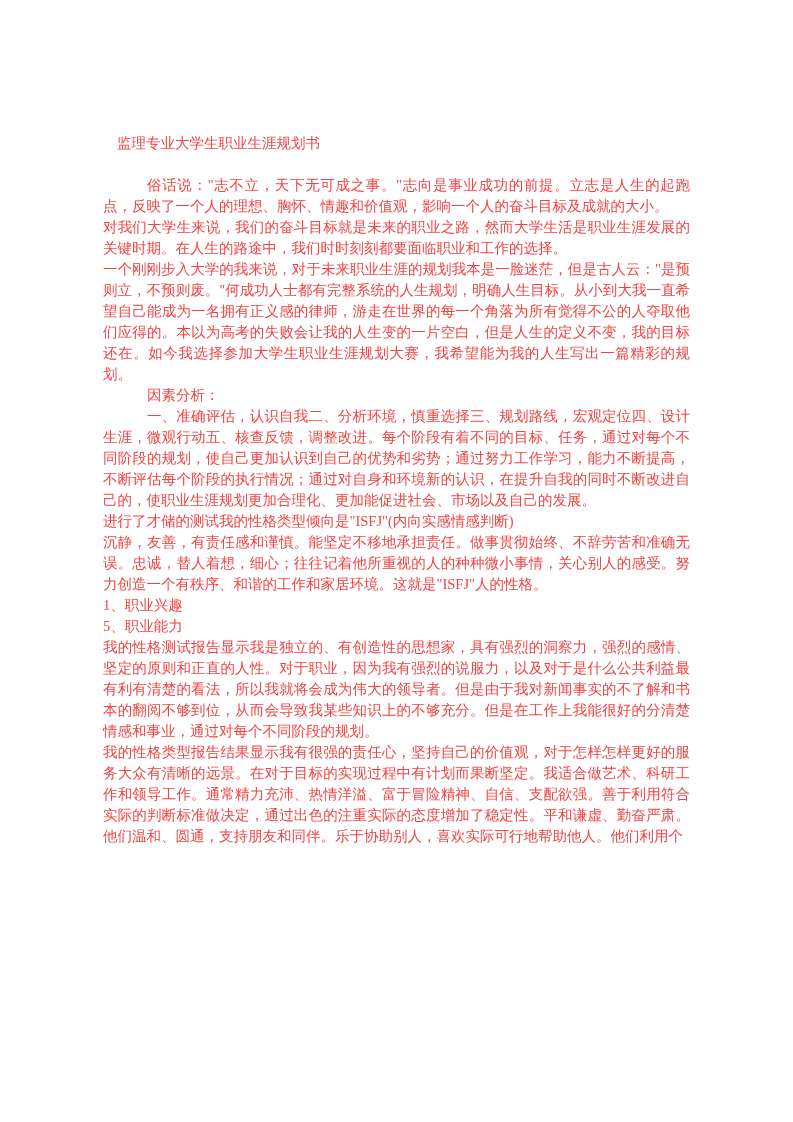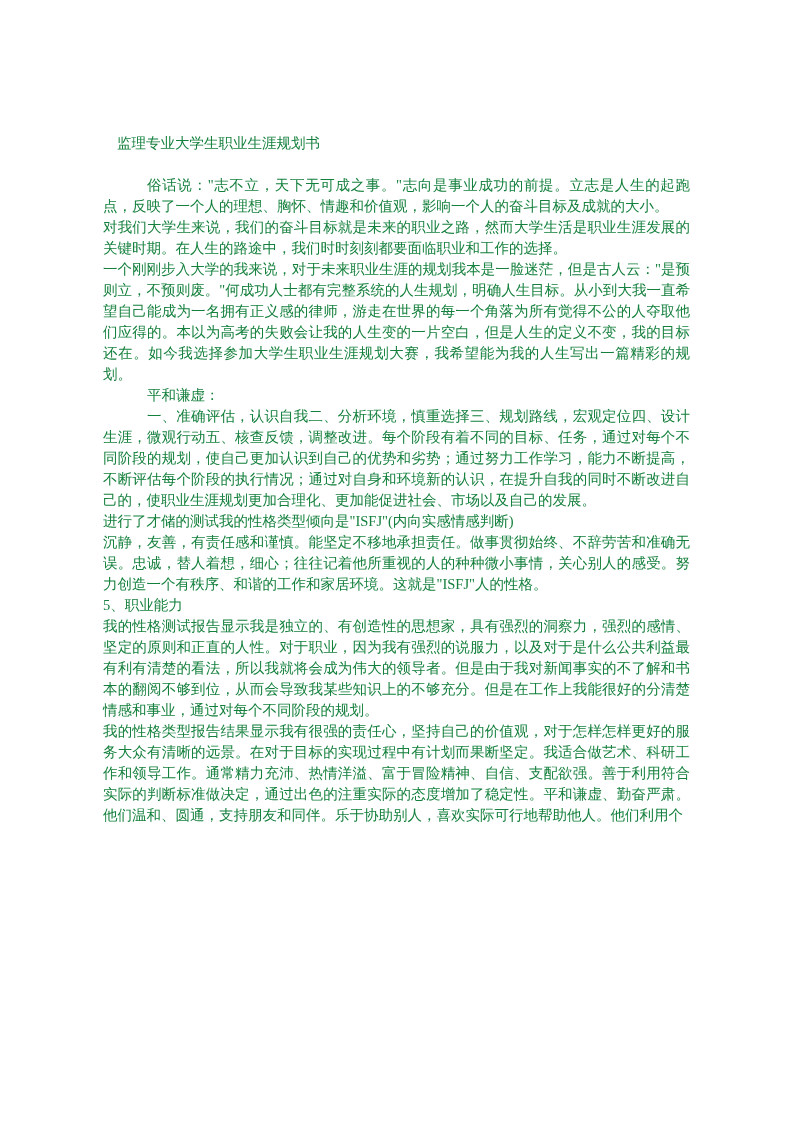--- a/index.html
+++ b/index.html
@@ -7,21 +7,21 @@
     padding: 0;
     background: #ffffff;
   }
   .page {
     position: relative;
     width: 793px;
     height: 1122px;
     background: #ffffff;
     overflow: hidden;
     font-family: "Liberation Serif", serif;
-    color: #15803d;
+    color: #ef4444;
   }
   .content {
     position: absolute;
     left: 103px;
     top: 133px;
     width: 587px;
   }
   .doc-title {
     font-size: 14.5px;
     font-weight: normal;
@@ -43,21 +43,22 @@
 </style>
 </head>
 <body>
 
 <div class="page">
   <div class="content">
     <h1 class="doc-title">监理专业大学生职业生涯规划书</h1>
     <p class="para indent">俗话说："志不立，天下无可成之事。"志向是事业成功的前提。立志是人生的起跑点，反映了一个人的理想、胸怀、情趣和价值观，影响一个人的奋斗目标及成就的大小。</p>
     <p class="para">对我们大学生来说，我们的奋斗目标就是未来的职业之路，然而大学生活是职业生涯发展的关键时期。在人生的路途中，我们时时刻刻都要面临职业和工作的选择。</p>
     <p class="para">一个刚刚步入大学的我来说，对于未来职业生涯的规划我本是一脸迷茫，但是古人云："是预则立，不预则废。"何成功人士都有完整系统的人生规划，明确人生目标。从小到大我一直希望自己能成为一名拥有正义感的律师，游走在世界的每一个角落为所有觉得不公的人夺取他们应得的。本以为高考的失败会让我的人生变的一片空白，但是人生的定义不变，我的目标还在。如今我选择参加大学生职业生涯规划大赛，我希望能为我的人生写出一篇精彩的规划。</p>
-    <p class="para indent">平和谦虚：</p>
+    <p class="para indent">因素分析：</p>
     <p class="para indent">一、准确评估，认识自我二、分析环境，慎重选择三、规划路线，宏观定位四、设计生涯，微观行动五、核查反馈，调整改进。每个阶段有着不同的目标、任务，通过对每个不同阶段的规划，使自己更加认识到自己的优势和劣势；通过努力工作学习，能力不断提高，不断评估每个阶段的执行情况；通过对自身和环境新的认识，在提升自我的同时不断改进自己的，使职业生涯规划更加合理化、更加能促进社会、市场以及自己的发展。</p>
     <p class="para">进行了才储的测试我的性格类型倾向是"ISFJ"(内向实感情感判断)</p>
     <p class="para">沉静，友善，有责任感和谨慎。能坚定不移地承担责任。做事贯彻始终、不辞劳苦和准确无误。忠诚，替人着想，细心；往往记着他所重视的人的种种微小事情，关心别人的感受。努力创造一个有秩序、和谐的工作和家居环境。这就是"ISFJ"人的性格。</p>
+    <p class="para">1、职业兴趣</p>
     <p class="para">5、职业能力</p>
     <p class="para">我的性格测试报告显示我是独立的、有创造性的思想家，具有强烈的洞察力，强烈的感情、坚定的原则和正直的人性。对于职业，因为我有强烈的说服力，以及对于是什么公共利益最有利有清楚的看法，所以我就将会成为伟大的领导者。但是由于我对新闻事实的不了解和书本的翻阅不够到位，从而会导致我某些知识上的不够充分。但是在工作上我能很好的分清楚情感和事业，通过对每个不同阶段的规划。</p>
     <p class="para">我的性格类型报告结果显示我有很强的责任心，坚持自己的价值观，对于怎样怎样更好的服务大众有清晰的远景。在对于目标的实现过程中有计划而果断坚定。我适合做艺术、科研工作和领导工作。通常精力充沛、热情洋溢、富于冒险精神、自信、支配欲强。善于利用符合实际的判断标准做决定，通过出色的注重实际的态度增加了稳定性。平和谦虚、勤奋严肃。他们温和、圆通，支持朋友和同伴。乐于协助别人，喜欢实际可行地帮助他人。他们利用个</p>
   </div>
 </div>
 
 </body></html>

